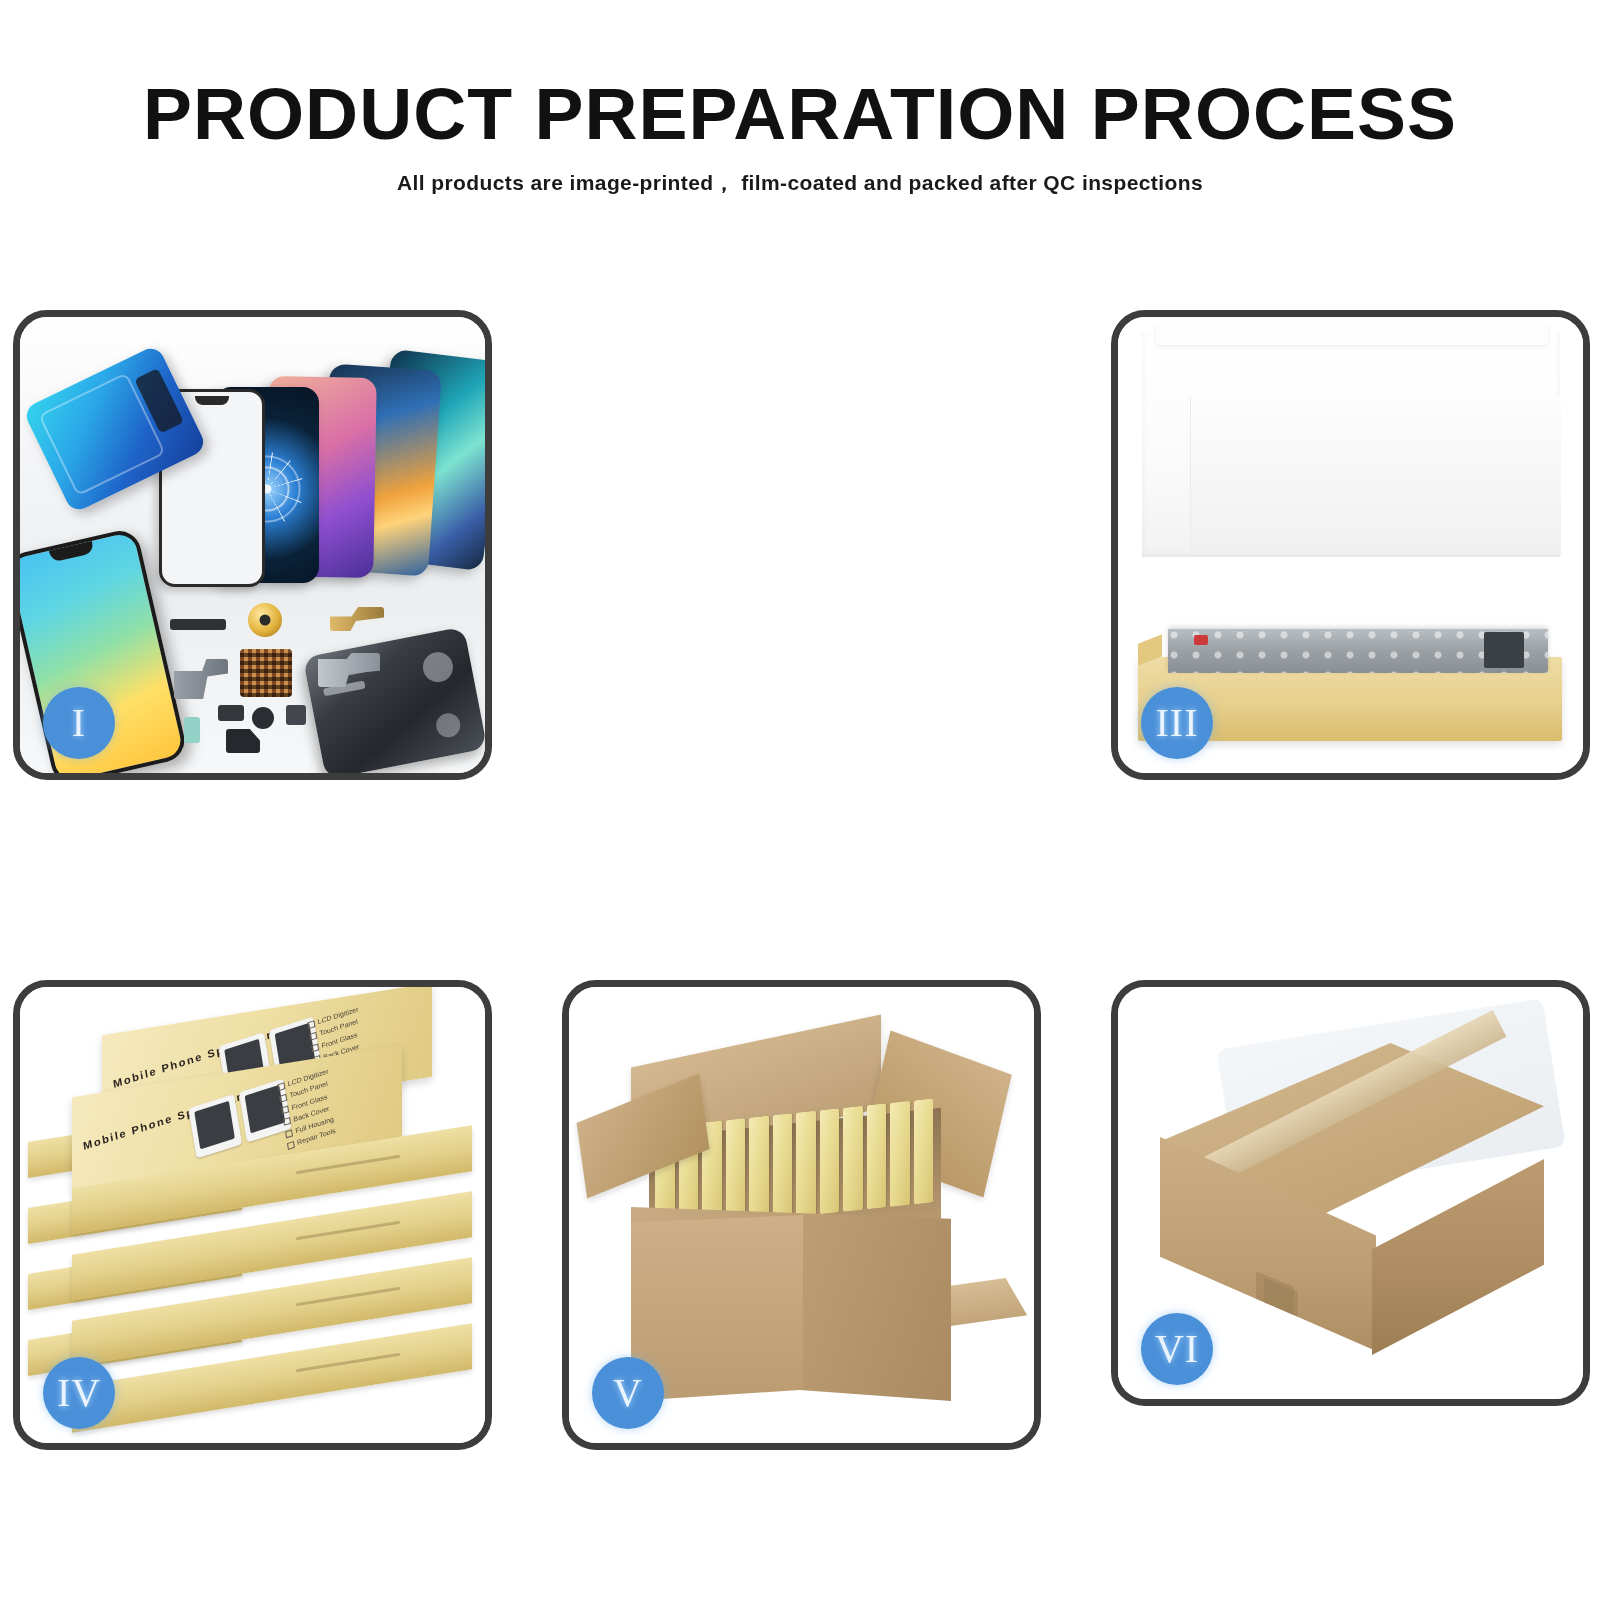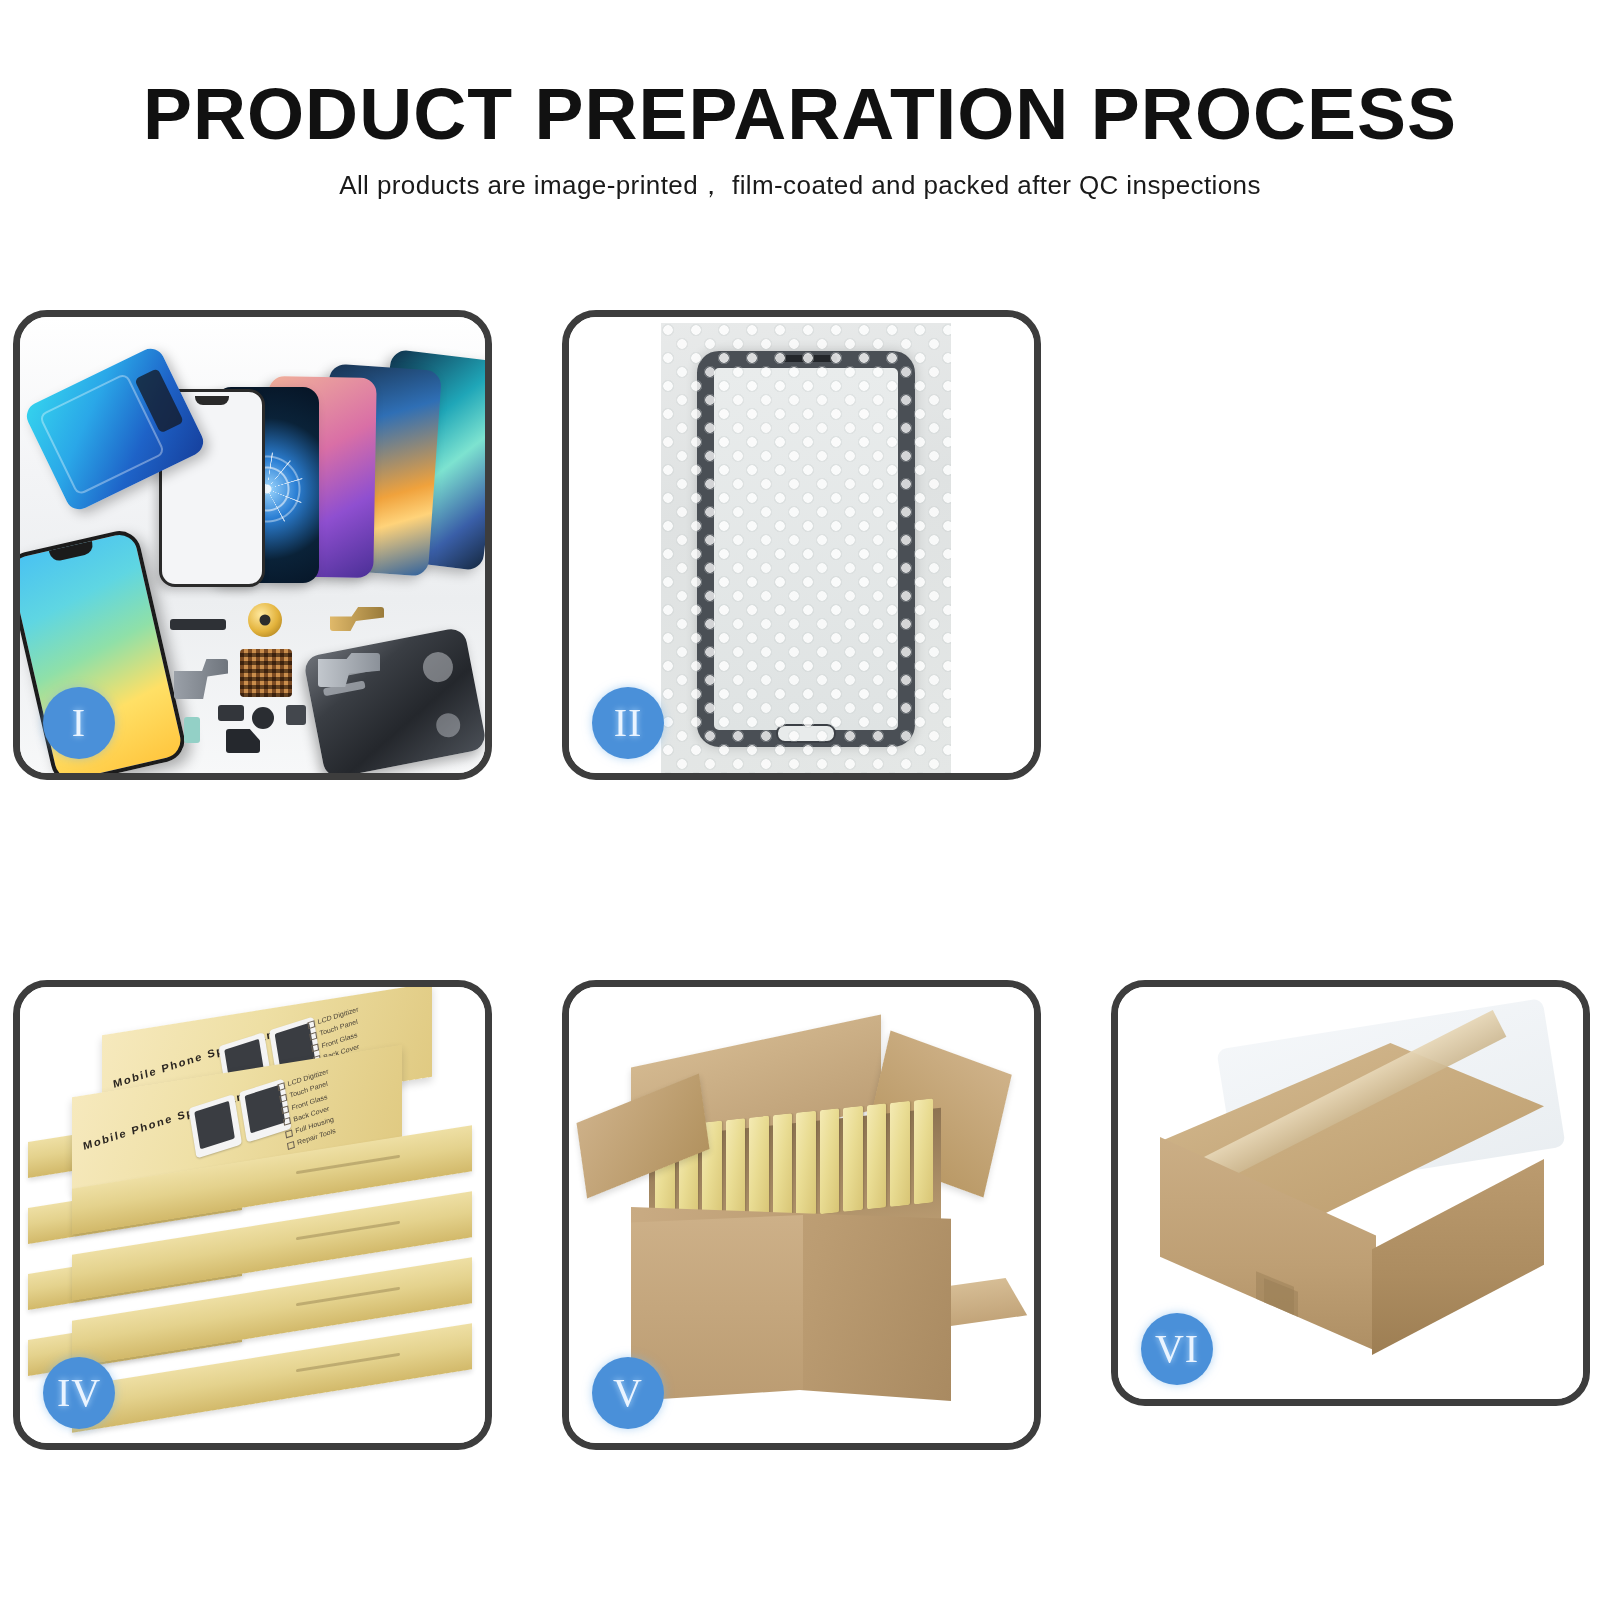--- a/index.html
+++ b/index.html
@@ -17,21 +17,21 @@
   .title{
     margin:0;padding:0;
     position:absolute;left:0;top:78px;width:1600px;
     font-size:72px;font-weight:700;letter-spacing:1px;
     color:#111111;line-height:1;
     white-space:nowrap;
     transform:scaleX(1.02);
   }
   .subtitle{
     position:absolute;left:0;top:172px;width:1600px;
-    font-size:26px;font-weight:400;color:#1a1a1a;
+    font-size:21px;font-weight:700;color:#1a1a1a;
     letter-spacing:0.4px;line-height:1;white-space:nowrap;
   }
 
   .grid{
     position:absolute;left:13px;top:310px;
     width:1577px;height:1140px;
   }
   .panel{
     position:absolute;
     border:7px solid #3d3d3d;
@@ -312,34 +312,37 @@
         <div class="pt s1"></div>
         <div class="pt s2"></div>
         <div class="pt s3"></div>
         <div class="pt s4"></div>
         <div class="pt s5"></div>
       </div>
     </div>
     <div class="badge">I</div>
   </div>
 
-  <div class="panel p2">
+
+  <div class="panel p3">
     <div class="stage">
-      <div class="p2bg"></div>
-      <div class="wrap">
-        <div class="glass">
-          <div class="ear"></div>
-          <div class="home"></div>
-        </div>
-        <div class="bubbles"></div>
+      <div class="p3bg"></div>
+      <div class="lid">
+        <div class="lidface"></div>
+      </div>
+      <div class="tray">
+        <div class="lcd">
+          <div class="sheen"></div>
+          <div class="red"></div>
+          <div class="dark"></div>
+        </div>
       </div>
     </div>
-    <div class="badge">II</div>
+    <div class="badge">III</div>
   </div>
-
 
   <div class="panel p4">
     <div class="stage">
       <div class="p4bg"></div>
       <div class="stack">
         <div class="slab" style="left:0;top:120px;width:214px;height:36px;transform:skewY(-9deg);"></div>
         <div class="slab" style="left:0;top:186px;width:214px;height:36px;transform:skewY(-9deg);"></div>
         <div class="slab" style="left:0;top:252px;width:214px;height:36px;transform:skewY(-9deg);"></div>
         <div class="slab" style="left:0;top:318px;width:214px;height:36px;transform:skewY(-9deg);"></div>
 

